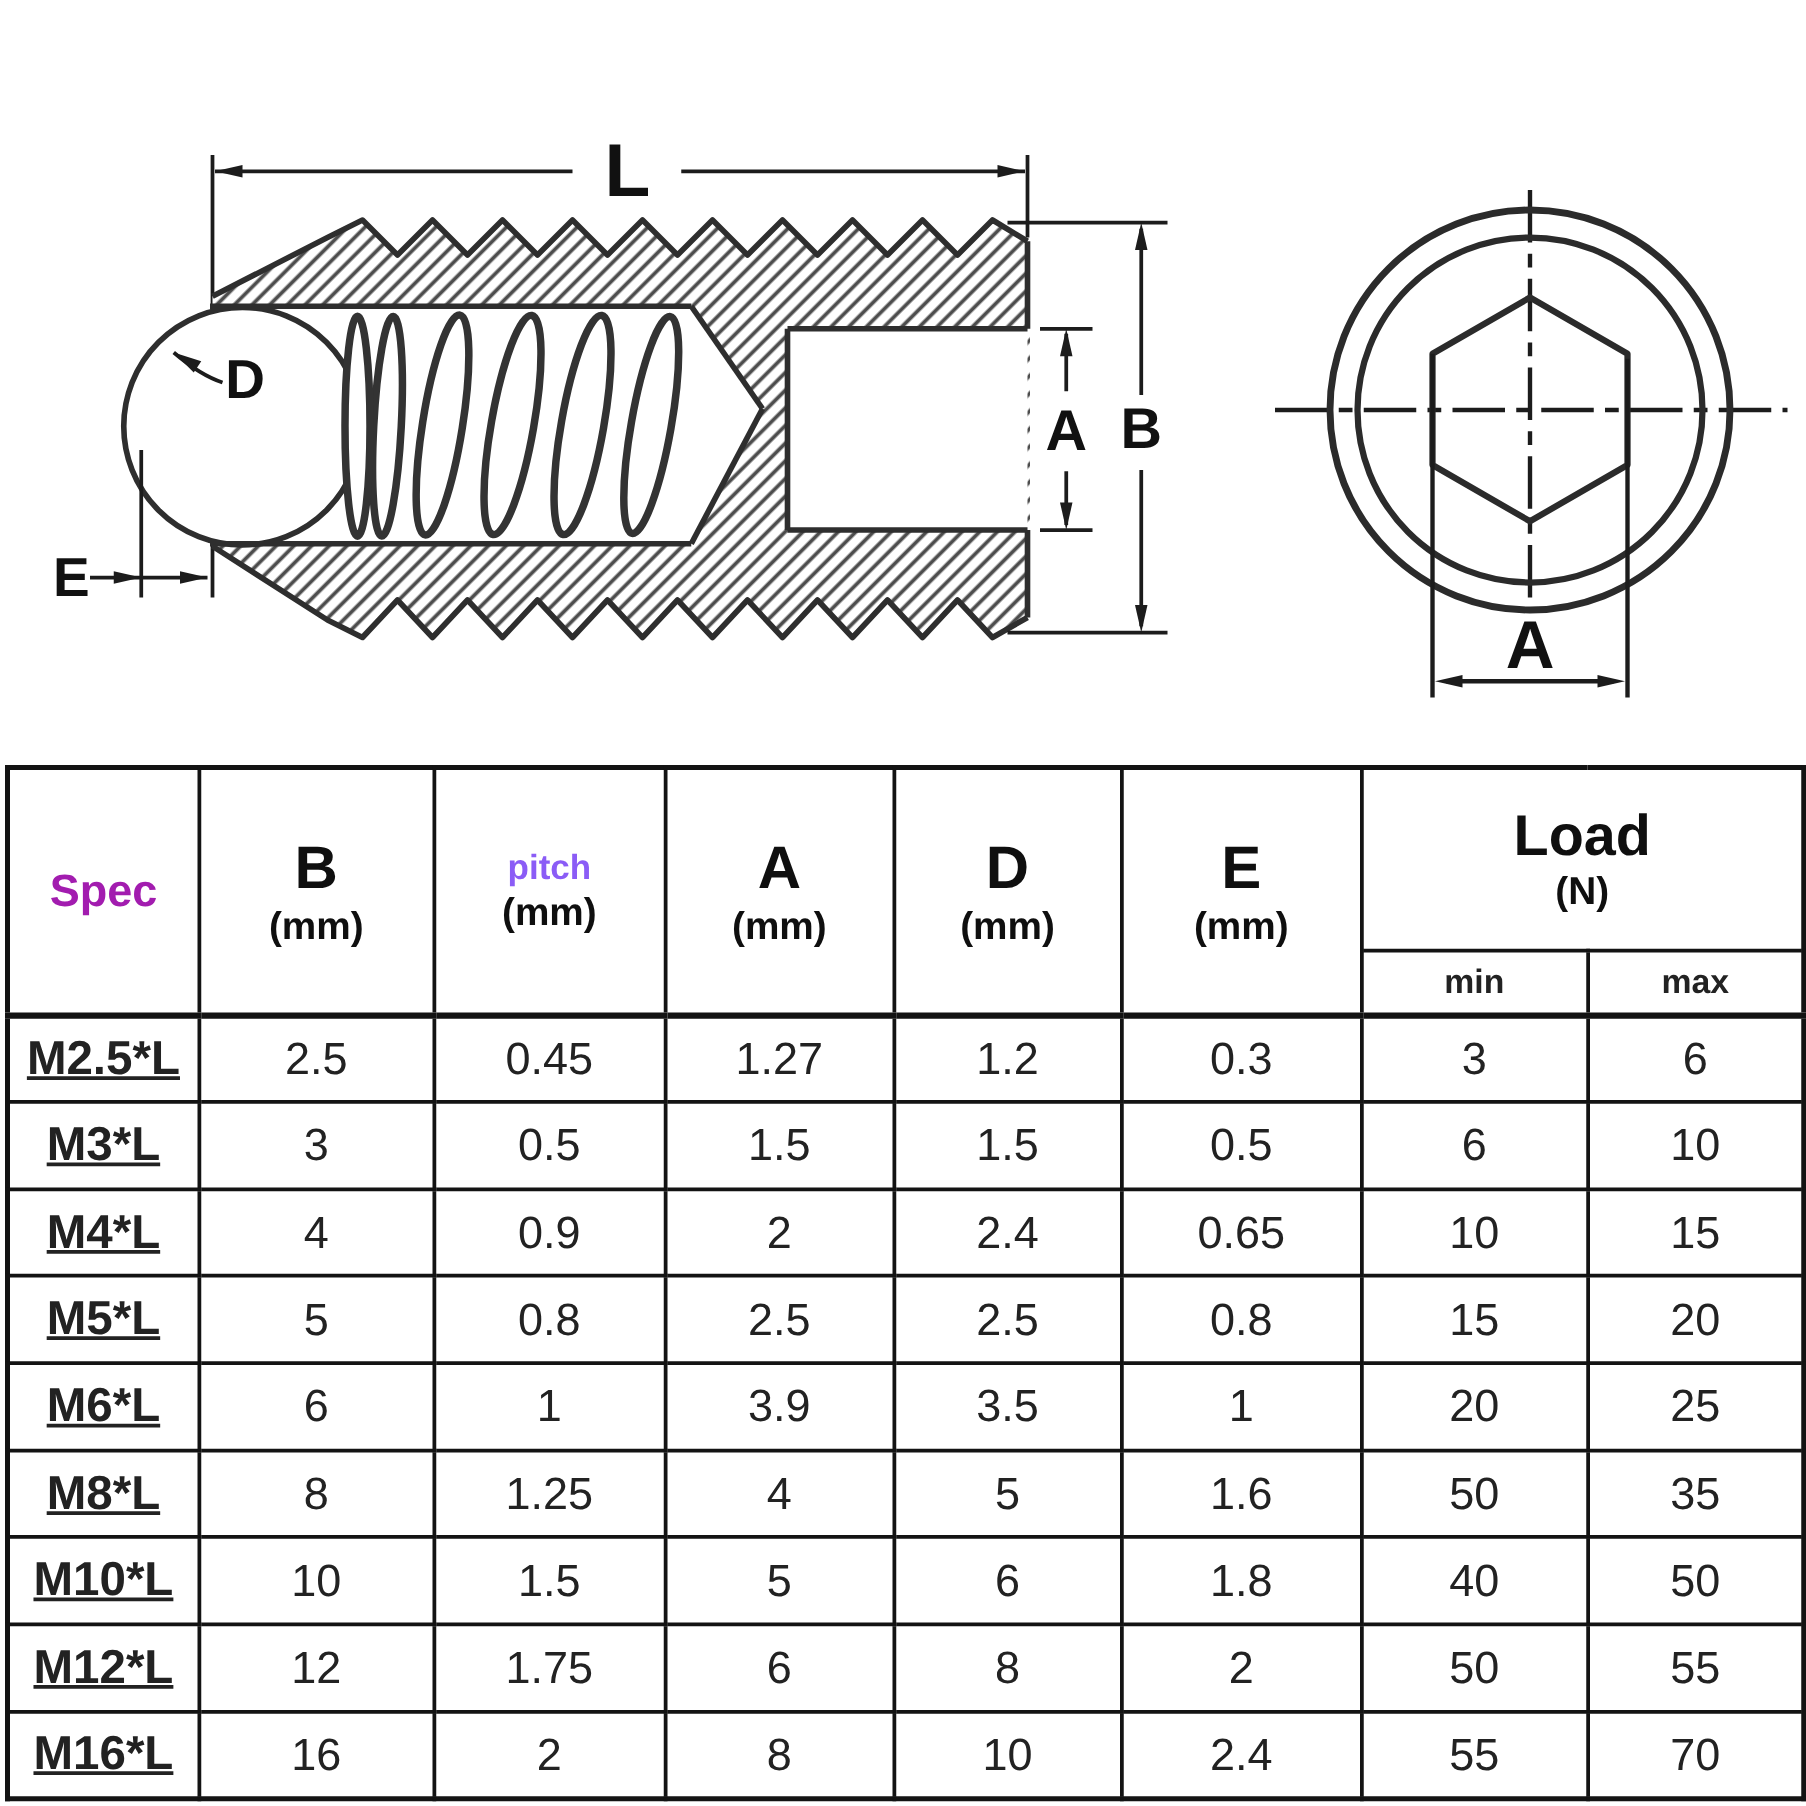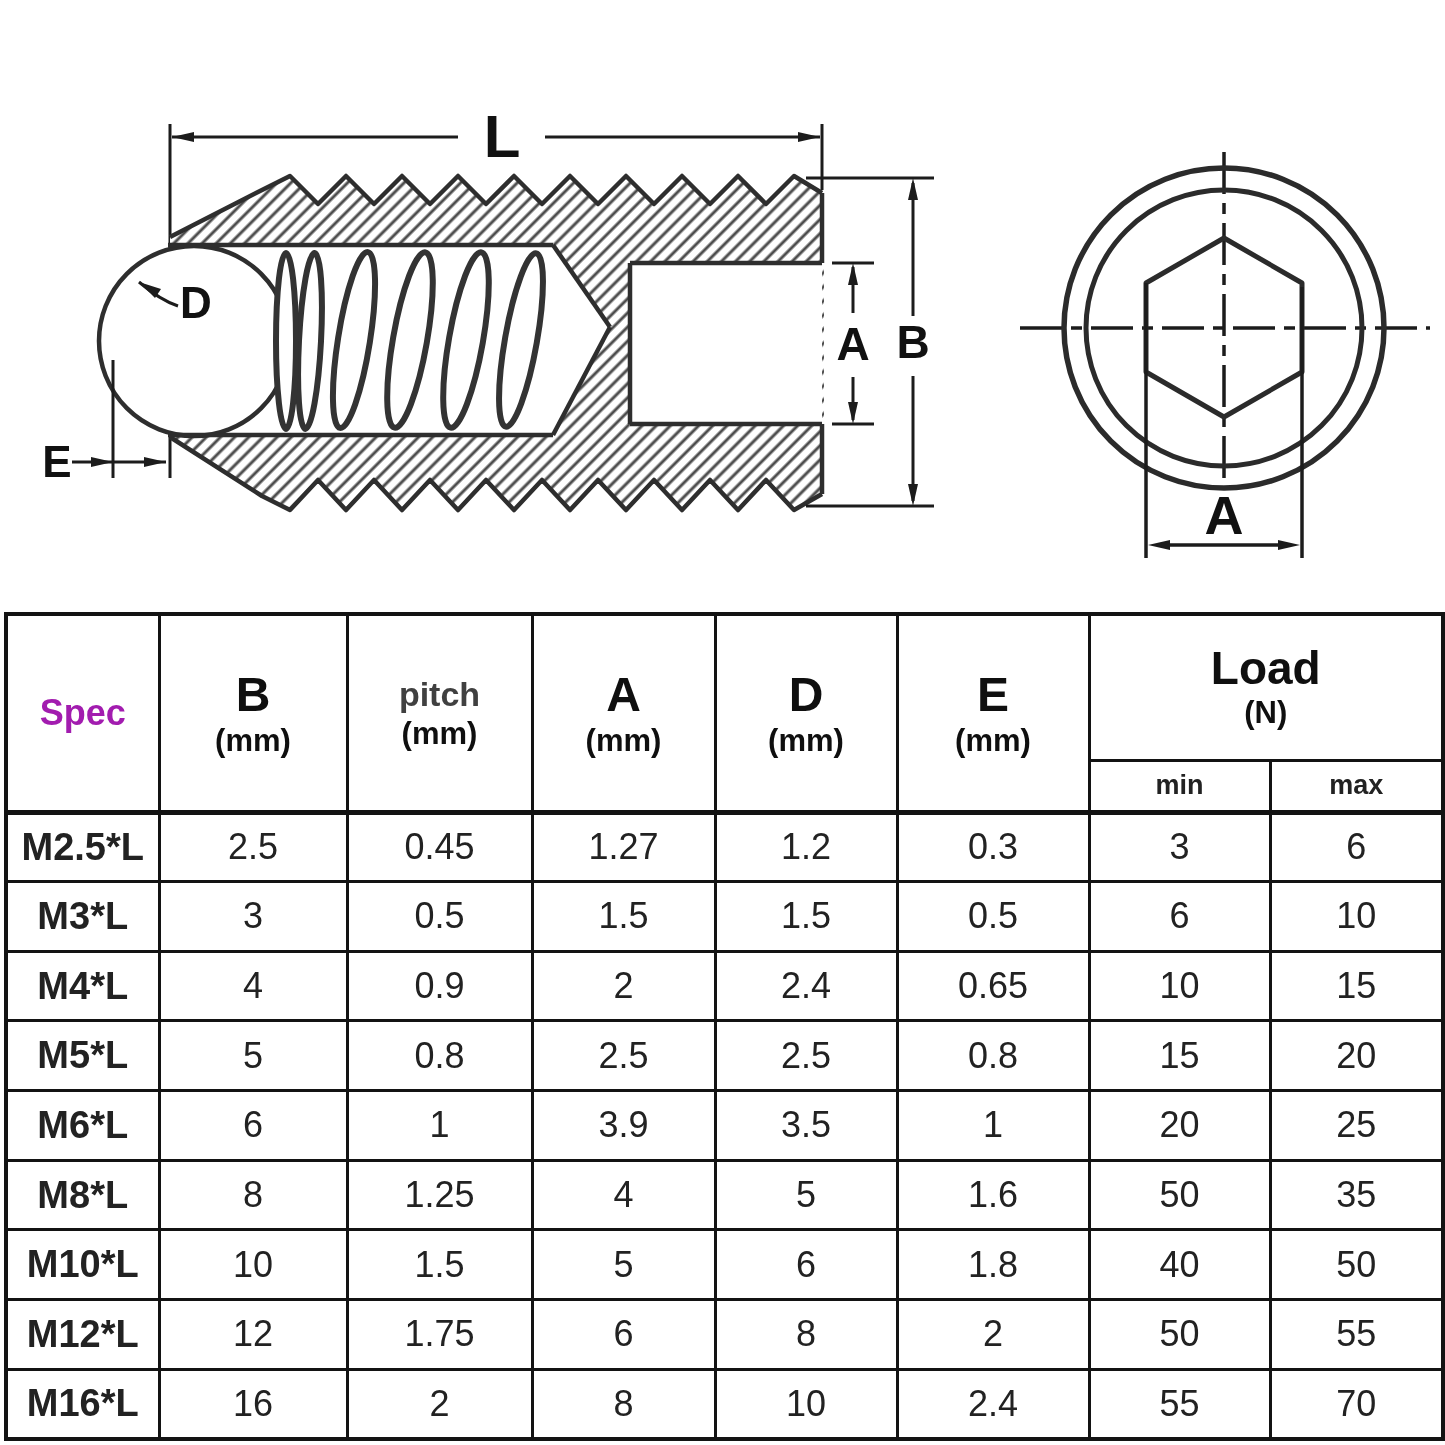--- a/index.html
+++ b/index.html
@@ -9,24 +9,24 @@
   .dimtext{font-family:"Liberation Sans",sans-serif;font-weight:bold;fill:#111;}
   #spec-table{position:absolute;left:4px;top:612px;width:1437px;height:829px;
               border-collapse:collapse;table-layout:fixed;background:#fff;}
   #spec-table th,#spec-table td{border:3px solid #131313;text-align:center;vertical-align:middle;
               padding:0;color:#222;}
   #spec-table{border:4px solid #131313;}
   #spec-table tbody tr:first-child td{border-top-width:5px;}
   .hdr-big{display:block;font-size:48px;font-weight:bold;color:#0f0f0f;line-height:1.15;}
   .hdr-load{display:block;font-size:46px;font-weight:bold;color:#0f0f0f;line-height:1.1;text-align:center;}
   .hdr-unit{display:block;font-size:31px;font-weight:bold;color:#0f0f0f;line-height:1.2;}
-  .hdr-pitch{display:block;font-size:34px;font-weight:bold;color:#404040;line-height:1.2;}
+  .hdr-pitch{display:block;font-size:28px;font-weight:bold;color:#8b5cf6;line-height:1.2;}
   .hdr-spec{font-size:36px;font-weight:bold;color:#a21caf;}
   .hdr-minmax{font-size:27px;font-weight:bold;color:#0f0f0f;}
-  td.spec-col{font-size:38px;font-weight:bold;color:#16222e;}
+  td.spec-col{font-size:38px;font-weight:bold;color:#16222e;text-decoration:underline;}
   td.num{font-size:36px;color:#242424;}
   tr.data-row{height:66px;}
 </style>
 </head>
 <body>
 
 <div id="stage">
 
   <svg id="drawing" width="1445" height="608" viewBox="0 0 1445 608">
     <defs>

